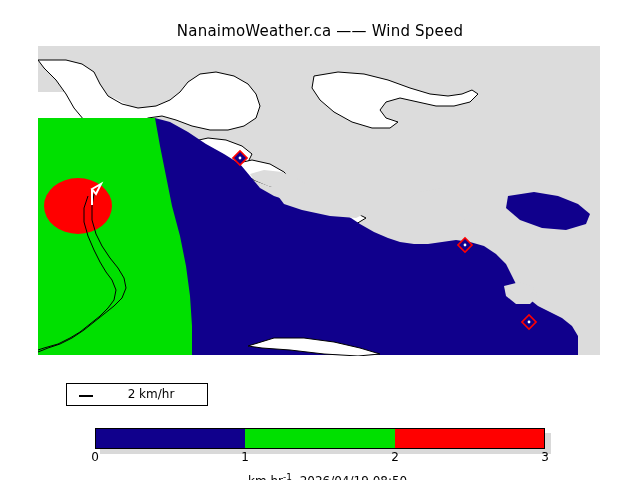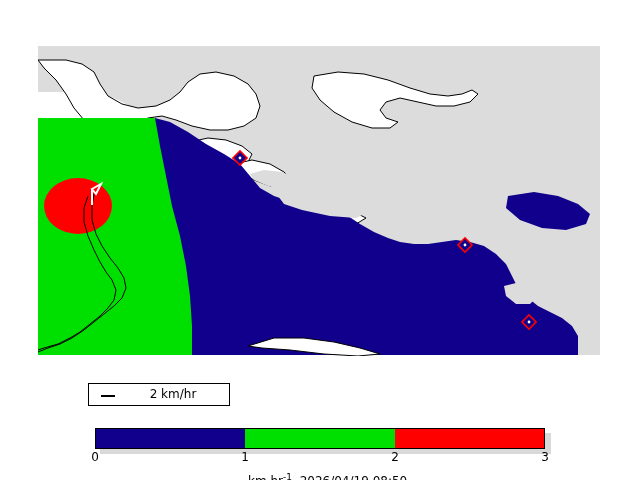--- a/index.html
+++ b/index.html
@@ -41,21 +41,20 @@
   }
   .map-svg { display: block; }
   
   .vector-legend {
     position: absolute;
     left: 66px; top: 383px;
     width: 142px; height: 23px;
     border: 1px solid #000000;
     background: #ffffff;
     box-sizing: border-box;
-    margin-left: 22px;
   }
   .vector-legend .barb {
     position: absolute;
     left: 12px; top: 11px;
     width: 14px; height: 2px;
     background: #000000;
   }
   .vector-legend .vl-label {
     position: absolute;
     left: 0; top: 3px;
@@ -113,20 +112,21 @@
   .cbar-caption sup {
     font-size: 9px;
     vertical-align: super;
   }
 </style>
 </head>
 <body>
 
 <div class="page">
 
+  <div class="title">NanaimoWeather.ca —— Wind Speed</div>
 
   <div class="map-wrap">
     <svg class="map-svg" width="562" height="310" viewBox="0 0 562 310">
       <defs>
         <clipPath id="mapclip">
           <rect x="0" y="0" width="562" height="310"></rect>
         </clipPath>
       </defs>
 
       <g clip-path="url(#mapclip)">

